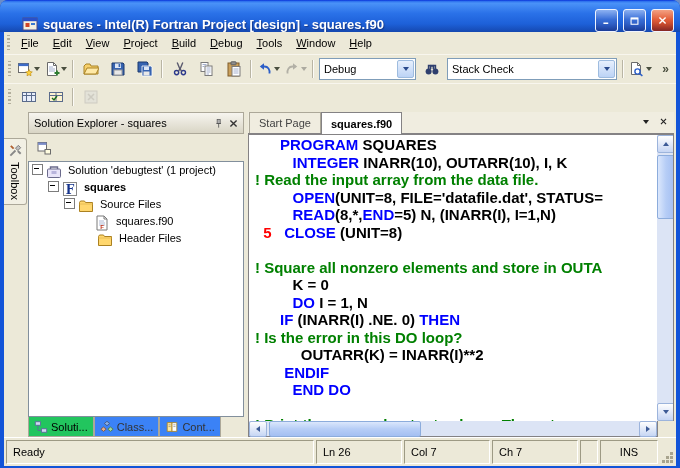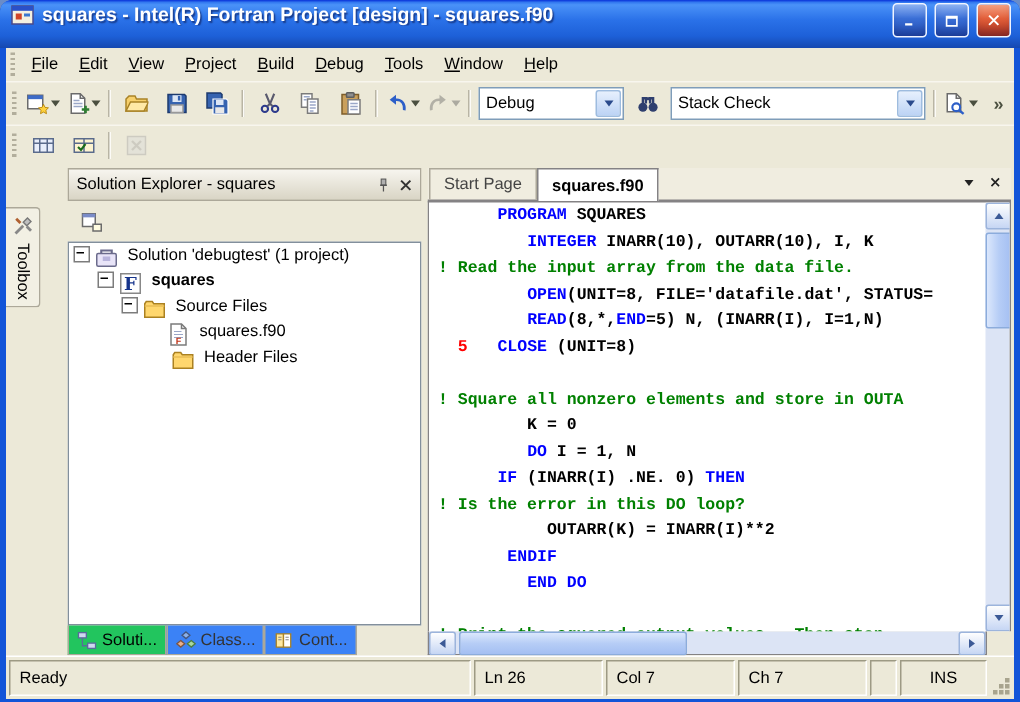--- a/index.html
+++ b/index.html
@@ -1,19 +1,19 @@
 <!DOCTYPE html>
 <html style="--keyword: #0000ff; --comment: #008000; --statement_label: #ff0000; --chrome: #ece9d8; --title_blue: #2268e0; --editor_bg: #ffffff;"><head>
 <meta charset="utf-8">
 <style>
   html,body{margin:0;padding:0}
   body{font-family:"Liberation Sans","DejaVu Sans",sans-serif;background:#6a8cc8}
   .window{width:680px;height:468px;background:#1254d8;border-radius:8px 8px 0 0;overflow:hidden;position:relative}
   
-  .titlebar{height:30px;display:flex;align-items:flex-start;gap:5px;padding:2px 6px 0 7px;border-radius:7px 7px 0 0;
+  .titlebar{height:30px;display:flex;align-items:flex-end;gap:5px;padding:2px 6px 0 22px;border-radius:7px 7px 0 0;
     background:linear-gradient(180deg,#0831d9 0%,#3379f0 5%,#4a92f8 10%,#2a71e8 42%,#1d60d8 75%,#1548b0 100%)}
   .title-text{flex:1;color:#fff;font-weight:bold;font-size:13px;white-space:nowrap;overflow:hidden;text-shadow:1px 1px 1px #173a8a}
   .win-btn{width:21px;height:21px;border-radius:3px;border:1px solid #f0f4ff;display:flex;align-items:center;justify-content:center;color:#fff;flex:none;
     box-shadow:inset 0 -9px 9px -6px rgba(0,0,60,.45)}
   .win-btn .icon{width:11px;height:11px;display:block}
   .btn-blue{background:linear-gradient(180deg,#8db2f2 0%,#3a6fd8 45%,#2a5cc8 100%)}
   .btn-red{background:linear-gradient(180deg,#f3a183 0%,#e45f3a 45%,#c83c1a 100%)}
   .app-icon{width:16px;height:16px;flex:none}
   .icon{display:inline-block}
   .icon svg{width:100%;height:100%;display:block}
@@ -46,21 +46,21 @@
   .combo-arrow .tri-down{border-top-color:#2a4a8c}
   .tb-overflow{margin-left:auto;font-size:12px;color:#4a4f3f;padding:0 4px;font-weight:bold}
   
   .main{flex:1;display:flex;overflow:hidden;padding-top:2px}
   .toolbox-strip{width:22px;flex:none}
   .toolbox-tab{margin-top:26px;width:20px;padding:4px 1px;display:flex;flex-direction:column;align-items:center;gap:4px;
     border:1px solid #aca899;border-left:none;border-radius:0 3px 3px 0;background:#f2f0e4}
   .toolbox-tab .icon{width:15px;height:15px}
   .vtext{writing-mode:vertical-rl;font-size:11px;color:#000}
   
-  .sepanel{width:236px;margin-left:19px;display:flex;flex-direction:column;flex:none;overflow:hidden}
+  .sepanel{width:216px;margin-left:2px;display:flex;flex-direction:column;flex:none;overflow:hidden}
   .se-title{height:20px;flex:none;display:flex;align-items:center;font-size:11px;padding:0 2px 0 5px;
     background:linear-gradient(180deg,#f7f5ef,#d9d5c5);border:1px solid #aca899}
   .se-title-text{flex:1;white-space:nowrap;overflow:hidden}
   .se-btn{width:15px;height:14px;display:flex;align-items:center;justify-content:center;color:#333;flex:none}
   .se-btn .icon{width:11px;height:11px}
   .se-toolbar{height:25px;flex:none;display:flex;align-items:center;padding:1px 2px}
   .se-tree{flex:1;background:#fff;border:1px solid #828f9c;font-size:11px;padding-top:2px;overflow:hidden}
   .tree-row{height:17px;display:flex;align-items:flex-start;white-space:nowrap}
   .expander{width:9px;height:9px;border:1px solid #7c7c7c;background:#fff;margin-right:3px;flex:none;position:relative}
   .expander:not(.empty)::after{content:"";position:absolute;left:1px;top:3px;width:5px;height:1px;background:#000}
@@ -79,21 +79,21 @@
   .editor-group{flex:1;margin-right:2px;display:flex;flex-direction:column;overflow:hidden}
   .ed-tabs{height:21px;flex:none;display:flex;align-items:flex-end;background:#f0ede0;border-bottom:1px solid #848284;padding-left:1px}
   .ed-tab{height:20px;padding:0 9px;display:flex;align-items:center;font-size:11px;color:#444;border:1px solid #aca899;border-bottom:none}
   .ed-tab.active{background:#fff;color:#000;font-weight:bold;border-color:#848284;height:21px;margin-bottom:-1px}
   .ed-tab-spacer{flex:1}
   .ed-strip-btn{width:15px;height:15px;display:flex;align-items:center;justify-content:center;margin:0 3px 4px 0;color:#222}
   .ed-strip-btn .icon{width:9px;height:9px}
   .ed-strip-btn .tri-down{border-top-color:#222}
   .ed-body{flex:1;display:flex;background:#fff;border:1px solid #848284;border-bottom:none;overflow:hidden}
   .code{flex:1;overflow:hidden;padding:1px 0 0 6px;white-space:pre;color:#000;
-    font-family:Liberation Mono, monospace;font-size:11px;font-weight:bold;line-height:17.5px}
+    font-family:Liberation Sans, sans-serif;font-size:15px;font-weight:bold;line-height:17.5px}
   .code-line{height:17.5px}
   .seg-k{color:var(--keyword,#0000ff)}
   .seg-c{color:var(--comment,#008000)}
   .seg-l{color:var(--statement_label,#ff0000)}
   .seg-p{color:#000000}
   
   .sb-v{width:16px;flex:none;background:#dce4f5;display:flex;flex-direction:column}
   .sb-btn{width:16px;height:16px;flex:none;display:flex;align-items:center;justify-content:center;
     background:linear-gradient(180deg,#fefefe,#c6d6f4);border:1px solid #9cb4dc;border-radius:2px}
   .sb-track-v{flex:1;position:relative}

